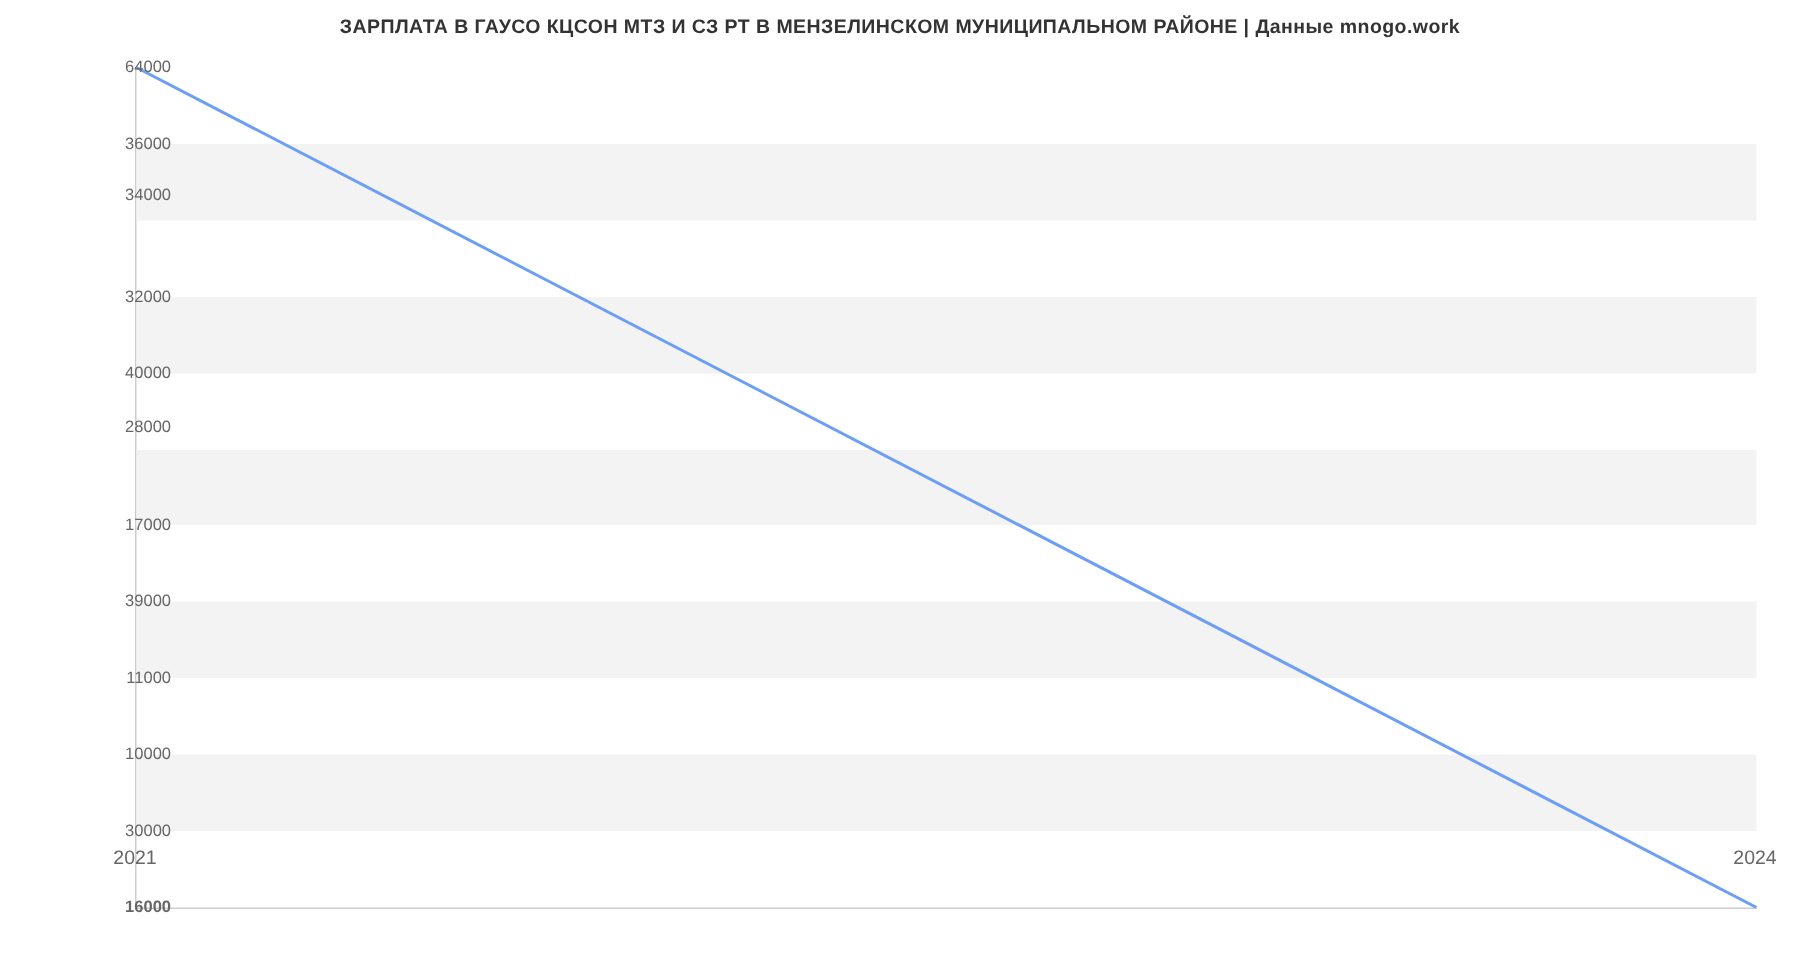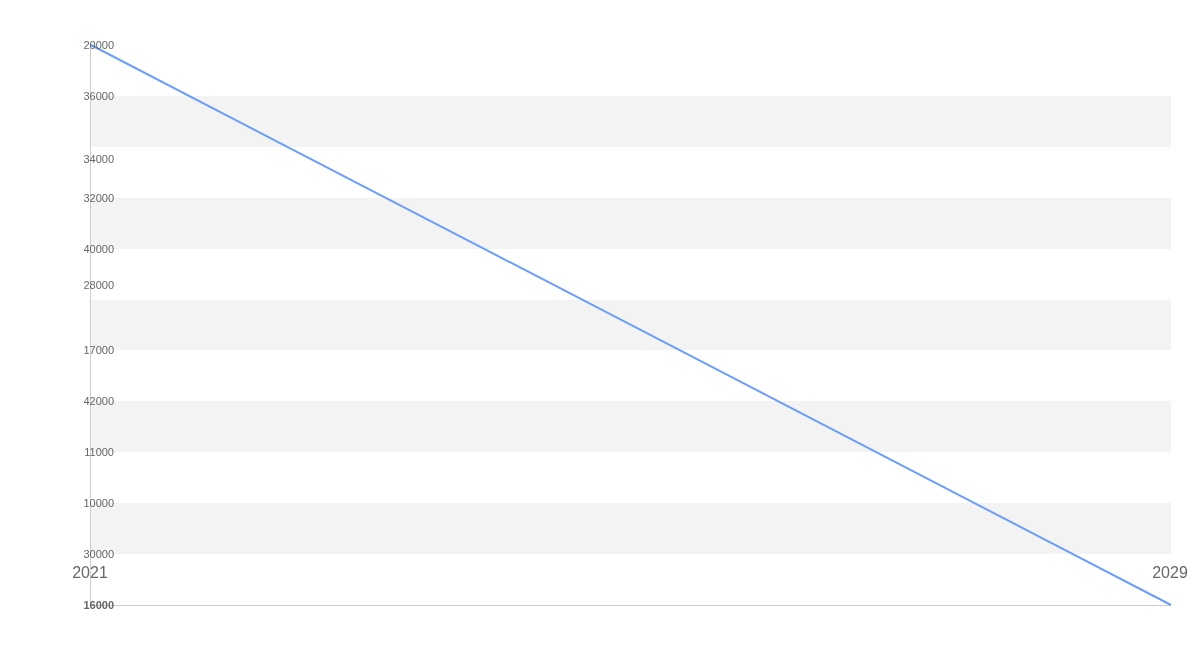--- a/index.html
+++ b/index.html
@@ -41,60 +41,61 @@
     right: 1086px;
     font-size: 11px;
     color: #666;
     text-align: right;
     width: 50px;
     transform: translateY(-50%);
   }
   .x-tick {
     position: absolute;
     top: 564px;
-    font-size: 16px;
+    font-size: 13px;
     color: #666;
     transform: translateX(-50%);
   }
   svg.line-layer {
     position: absolute;
     left: 0;
     top: 0;
     width: 100%;
     height: 100%;
     overflow: visible;
   }
 </style>
 </head>
 <body>
 
 <div class="chart-container">
+  <div class="chart-title">ЗАРПЛАТА В ГАУСО КЦСОН МТЗ И СЗ РТ В МЕНЗЕЛИНСКОМ МУНИЦИПАЛЬНОМ РАЙОНЕ | Данные mnogo.work</div>
   <div class="plot-area">
     <div>
         <div class="band" style="top: 458.182px; height: 50.9091px;"></div>
         <div class="band" style="top: 356.364px; height: 50.9091px;"></div>
         <div class="band" style="top: 254.545px; height: 50.9091px;"></div>
         <div class="band" style="top: 152.727px; height: 50.9091px;"></div>
         <div class="band" style="top: 50.9091px; height: 50.9091px;"></div>
       </div>
     <svg class="line-layer" preserveAspectRatio="none" viewBox="0 0 1080 560">
         <path d="M0 0 L1080 560 " stroke="#6c9ef8" stroke-width="2" fill="none"></path>
       </svg>
   </div>
   <div>
       <div class="y-tick" style="top: 605px; font-weight: bold;">16000</div>
       <div class="y-tick" style="top: 554.091px;">30000</div>
       <div class="y-tick" style="top: 503.182px;">10000</div>
       <div class="y-tick" style="top: 452.273px;">11000</div>
-      <div class="y-tick" style="top: 401.364px;">42000</div>
+      <div class="y-tick" style="top: 401.364px;">39000</div>
       <div class="y-tick" style="top: 350.455px;">17000</div>
       <div class="y-tick" style="top: 285px;">28000</div>
       <div class="y-tick" style="top: 248.636px;">40000</div>
       <div class="y-tick" style="top: 197.727px;">32000</div>
-      <div class="y-tick" style="top: 159px;">34000</div>
+      <div class="y-tick" style="top: 130px;">34000</div>
       <div class="y-tick" style="top: 95.9091px;">36000</div>
-      <div class="y-tick" style="top: 45px;">20000</div>
+      <div class="y-tick" style="top: 45px;">64000</div>
     </div>
   <div>
       <div class="x-tick" style="left: 90px;">2021</div>
-      <div class="x-tick" style="left: 1170px;">2029</div>
+      <div class="x-tick" style="left: 1170px;">2024</div>
     </div>
 </div>
 
 </body></html>

